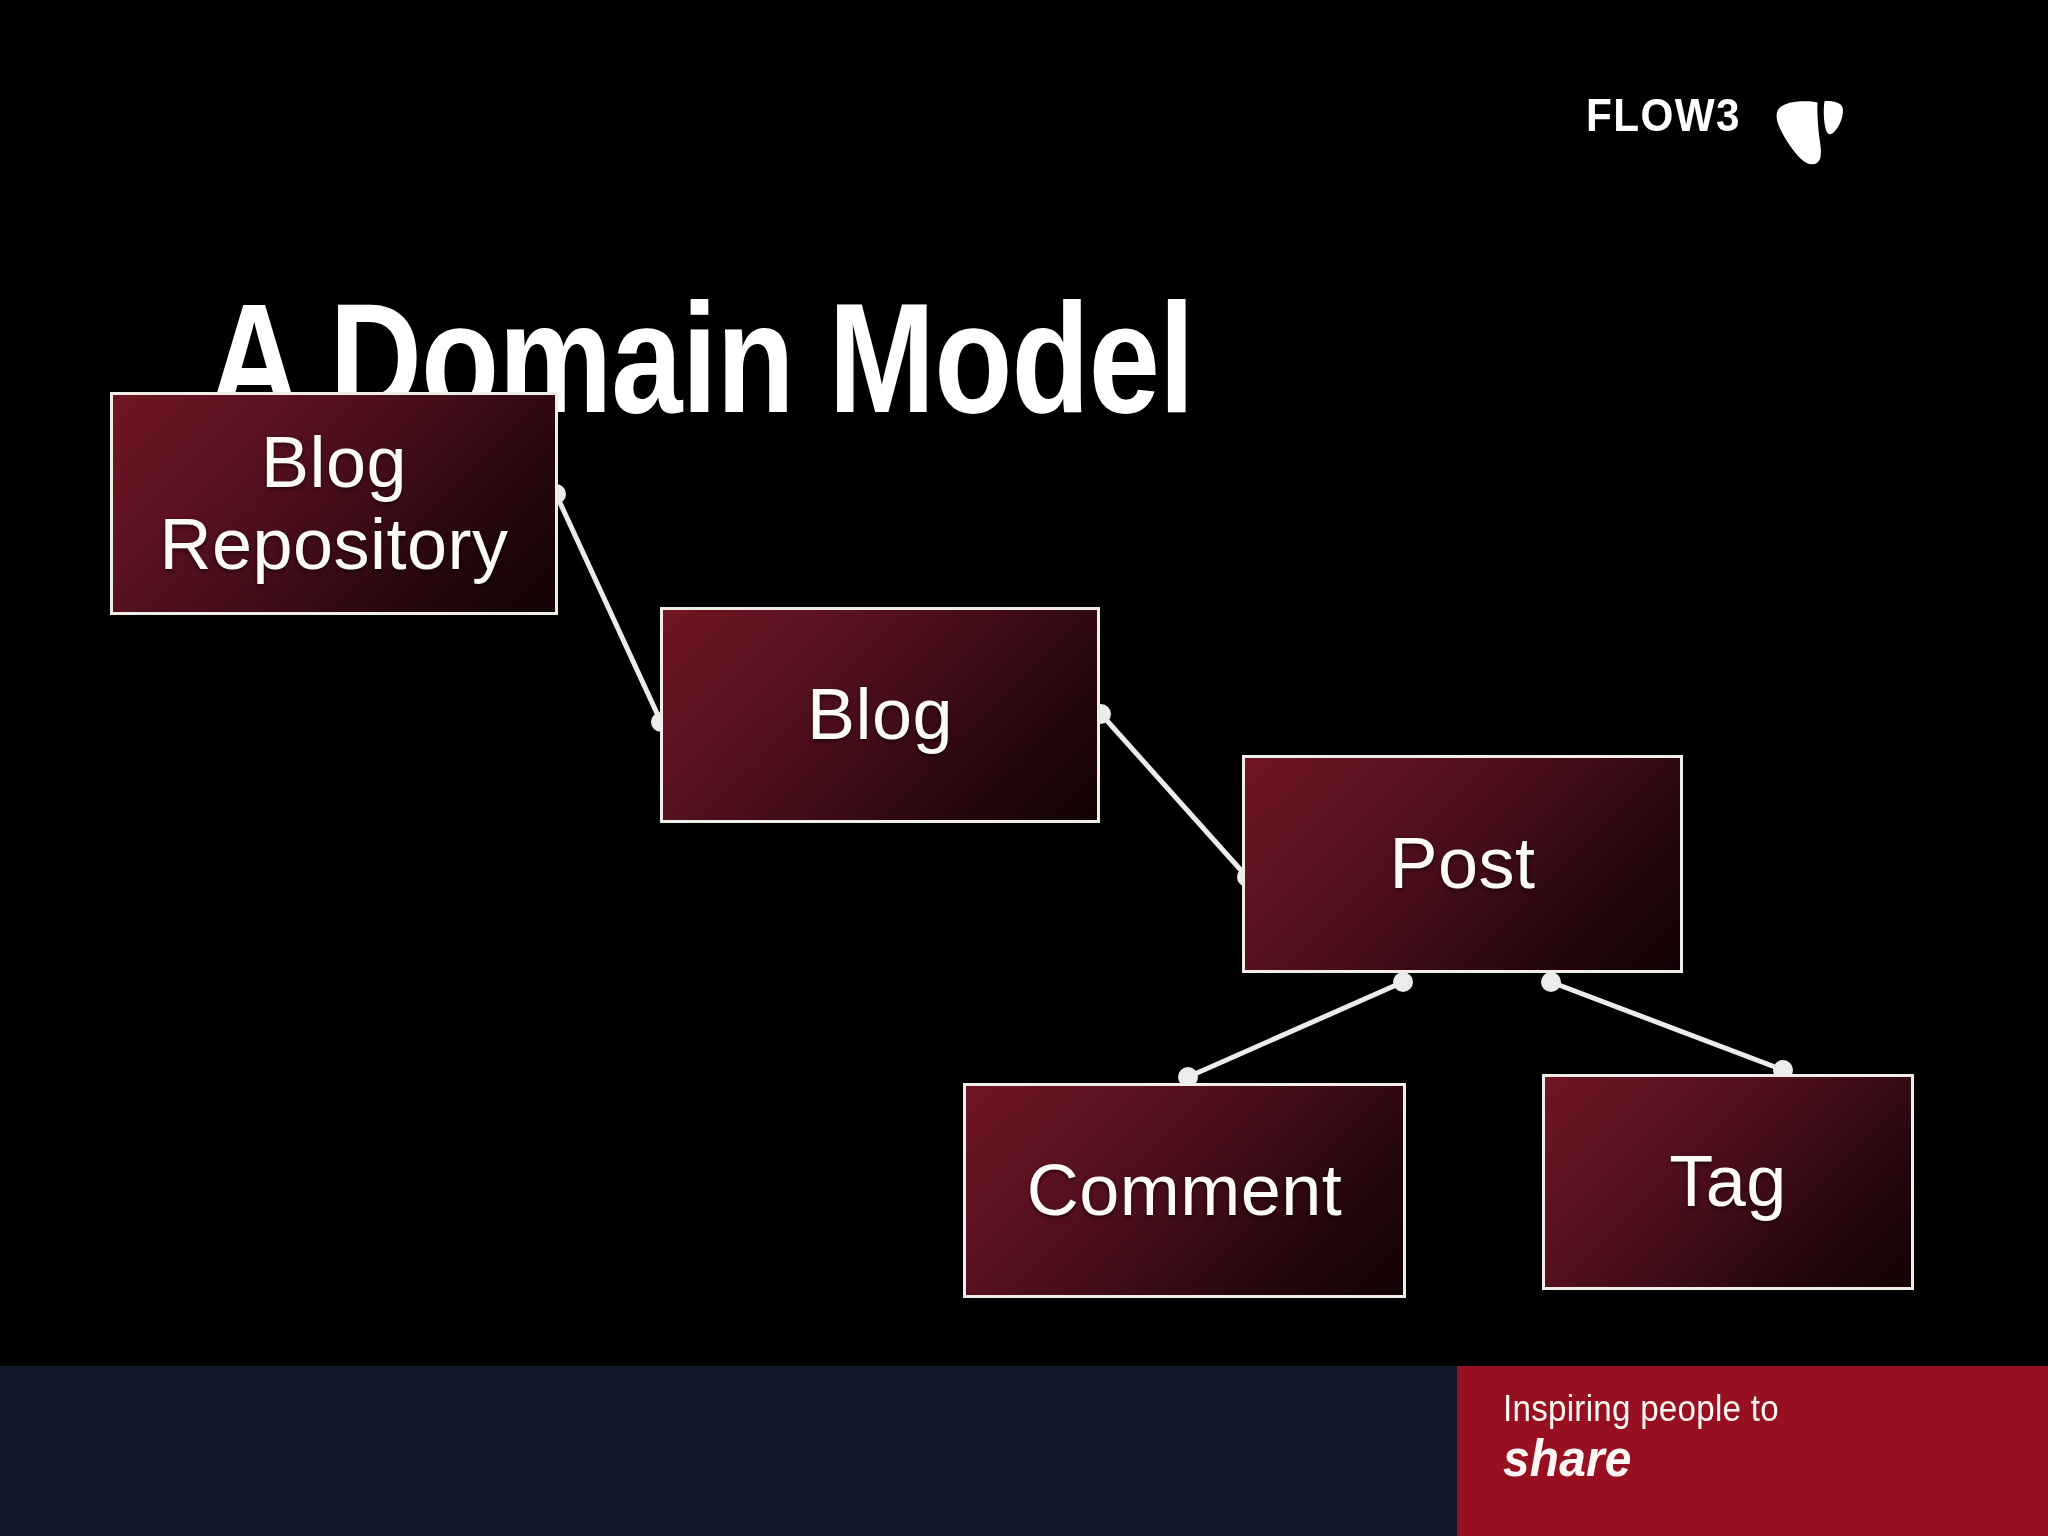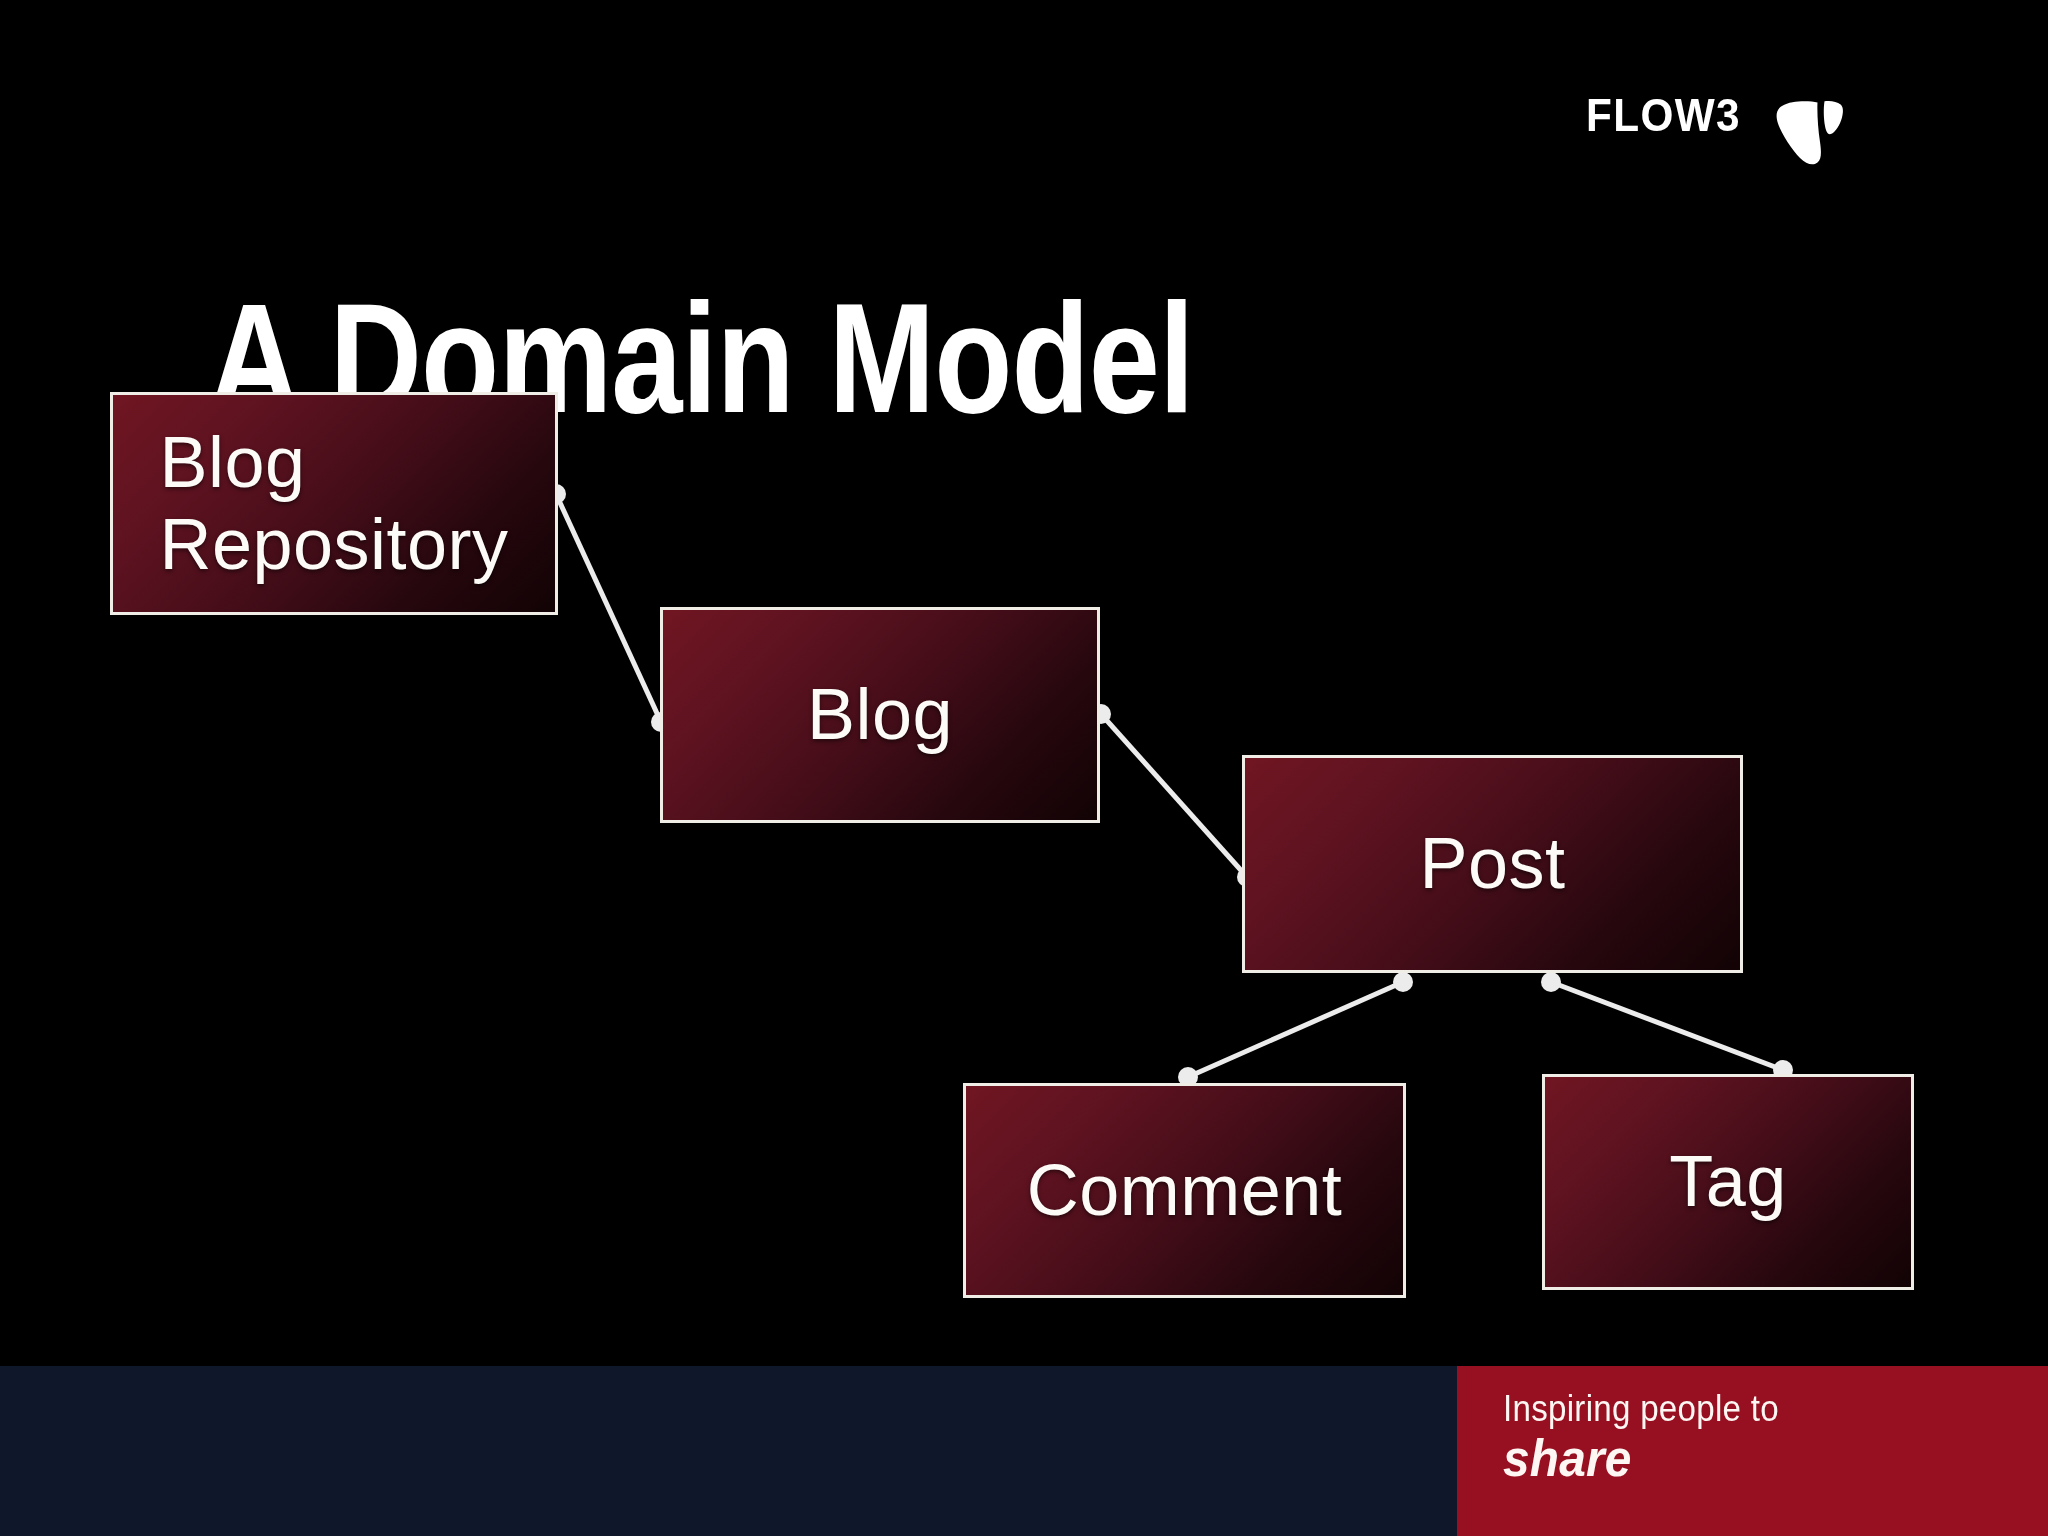--- a/index.html
+++ b/index.html
@@ -84,21 +84,21 @@
     background-image:
       linear-gradient(135deg,
         #701622 0%,
         #5d1220 26%,
         #430d18 52%,
         #26070e 76%,
         #120305 100%);
     display: flex;
     align-items: center;
     justify-content: center;
-    text-align: left;
+    text-align: center;
   }
   .node-label {
     color: #fdfbf7;
     font-family: "Liberation Sans", sans-serif;
     font-weight: normal;
     font-size: 72px;
     line-height: 1.13;
     letter-spacing: 0.5px;
     text-shadow: 0 2px 4px rgba(0,0,0,0.55);
     white-space: pre-line;
@@ -181,21 +181,21 @@
         </g>
     </svg>
     <div id="node-layer">
         <div class="node" style="left: 110px; top: 392px; width: 448px; height: 223px;">
           <div class="node-label">Blog
 Repository</div>
         </div>
         <div class="node" style="left: 660px; top: 607px; width: 440px; height: 216px;">
           <div class="node-label">Blog</div>
         </div>
-        <div class="node" style="left: 1242px; top: 755px; width: 501px; height: 218px;">
+        <div class="node" style="left: 1242px; top: 755px; width: 441px; height: 218px;">
           <div class="node-label">Post</div>
         </div>
         <div class="node" style="left: 963px; top: 1083px; width: 443px; height: 215px;">
           <div class="node-label">Comment</div>
         </div>
         <div class="node" style="left: 1542px; top: 1074px; width: 372px; height: 216px;">
           <div class="node-label">Tag</div>
         </div>
       </div>
   </div>

